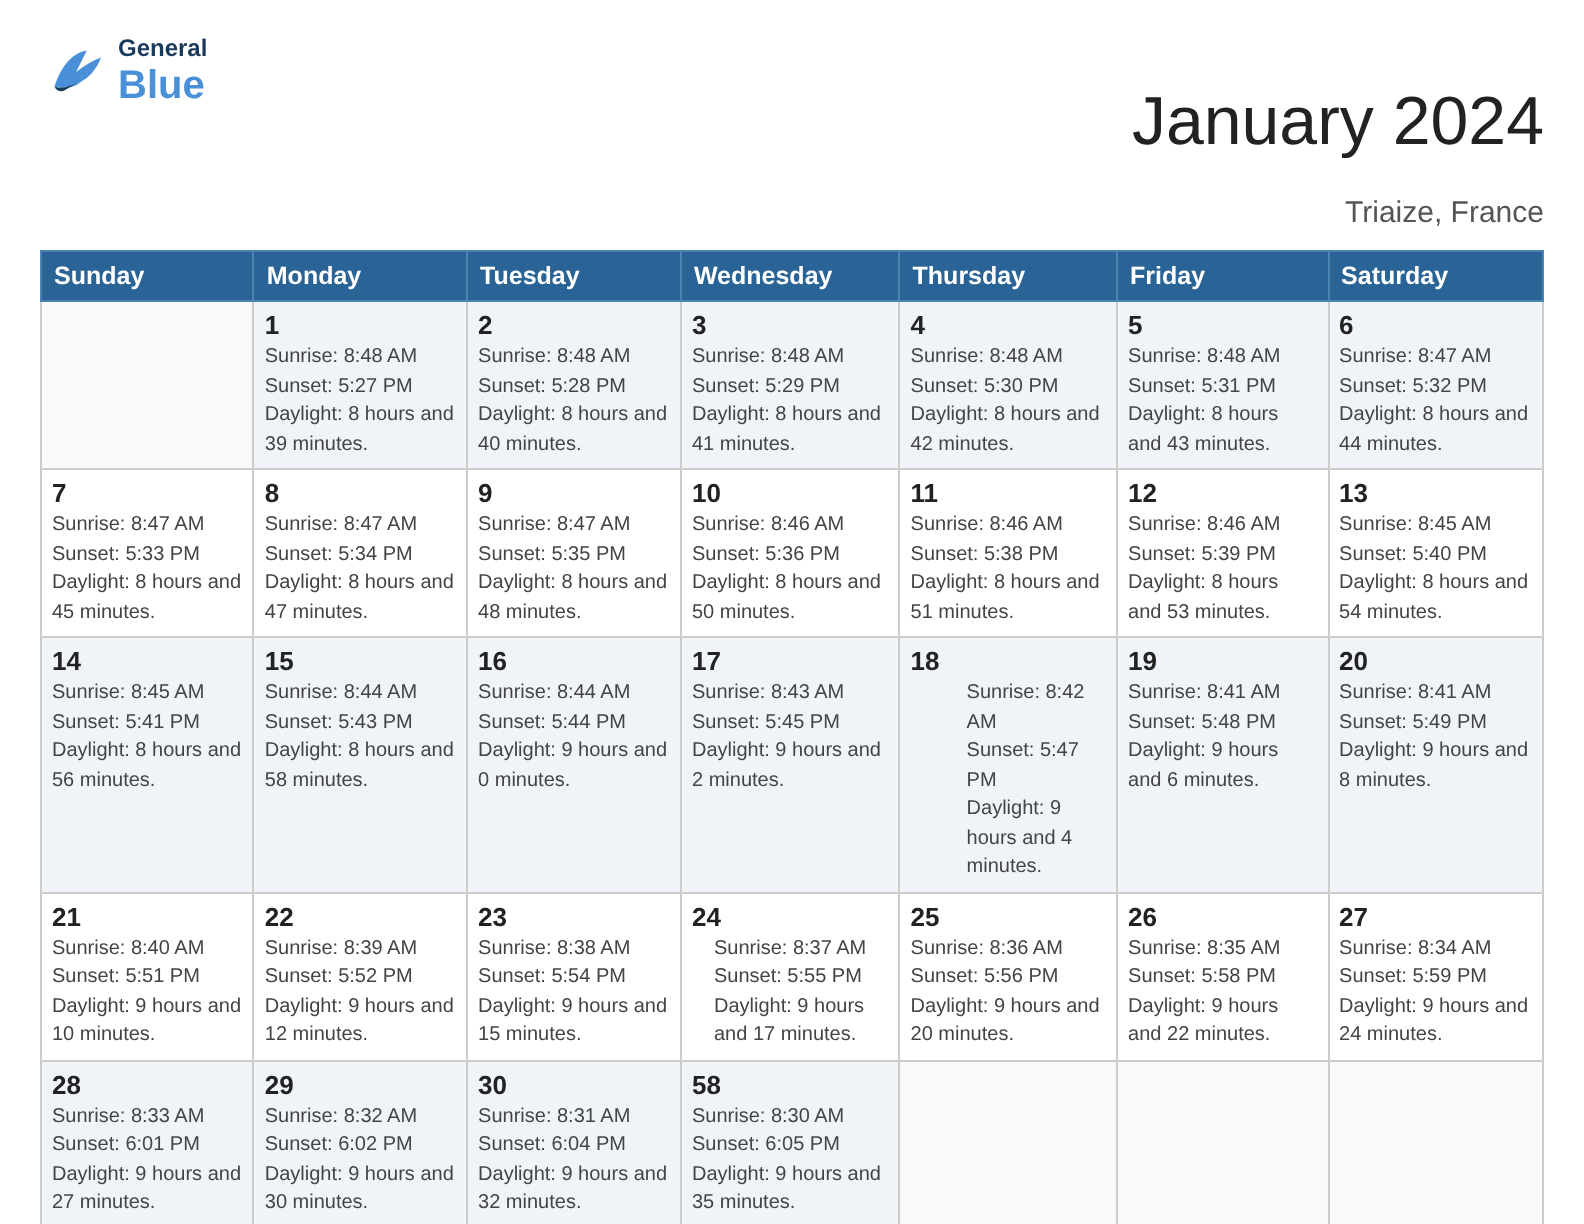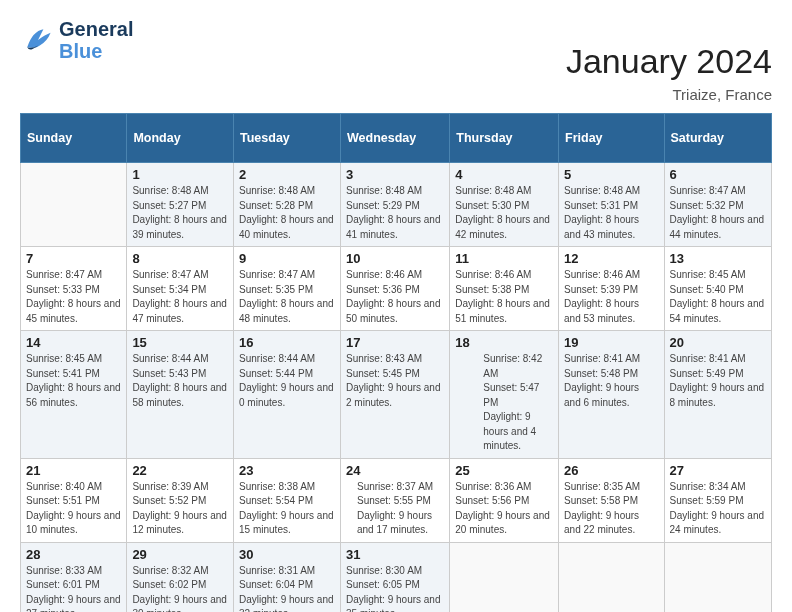--- a/index.html
+++ b/index.html
@@ -29,33 +29,33 @@
     .main-title {
       font-size: 34px;
       font-weight: normal;
       color: #222;
       line-height: 1.1;
       margin-top: 25px;
     }
     .subtitle {
       font-size: 15px;
       color: #555;
-      margin-top: 6px;
+      margin-top: 18px;
     }
     .calendar {
       width: 100%;
       border-collapse: collapse;
       flex: 1;
     }
     .calendar th {
       background: #2a6496;
       color: #fff;
       font-size: 12.5px;
       font-weight: bold;
-      padding: 17px 6px;
+      padding: 5px 6px;
       text-align: left;
       border: 1px solid #4a84b0;
     }
     .calendar td {
       border: 1px solid #ccc;
       vertical-align: top;
       padding: 4px 5px;
       font-size: 10.5px;
       color: #333;
       width: 113px;
@@ -91,21 +91,21 @@
     .logo-icon {
       width: 36px;
       height: 36px;
     }
     .logo-label {
       display: flex;
       flex-direction: column;
       line-height: 1.1;
     }
     .logo-general {
-      font-size: 20px;
+      font-size: 12px;
       font-weight: bold;
       color: #1a3a5c;
     }
     .logo-blue {
       font-size: 20px;
       font-weight: bold;
       color: #4a90d9;
     }
   </style>
 </head>
@@ -327,21 +327,21 @@
 Sunset: 6:02 PM
 Daylight: 9 hours and 30 minutes.</div>
           </td>
           <td>
             <span class="day-number">30</span>
             <div class="day-info" style="white-space: pre-line;">Sunrise: 8:31 AM
 Sunset: 6:04 PM
 Daylight: 9 hours and 32 minutes.</div>
           </td>
           <td>
-            <span class="day-number">31</span>
+            <span class="day-number">58</span>
             <div class="day-info" style="white-space: pre-line;">Sunrise: 8:30 AM
 Sunset: 6:05 PM
 Daylight: 9 hours and 35 minutes.</div>
           </td>
           <td class="empty"></td>
           <td class="empty"></td>
           <td class="empty"></td>
         </tr>
       </tbody>
   </table>

